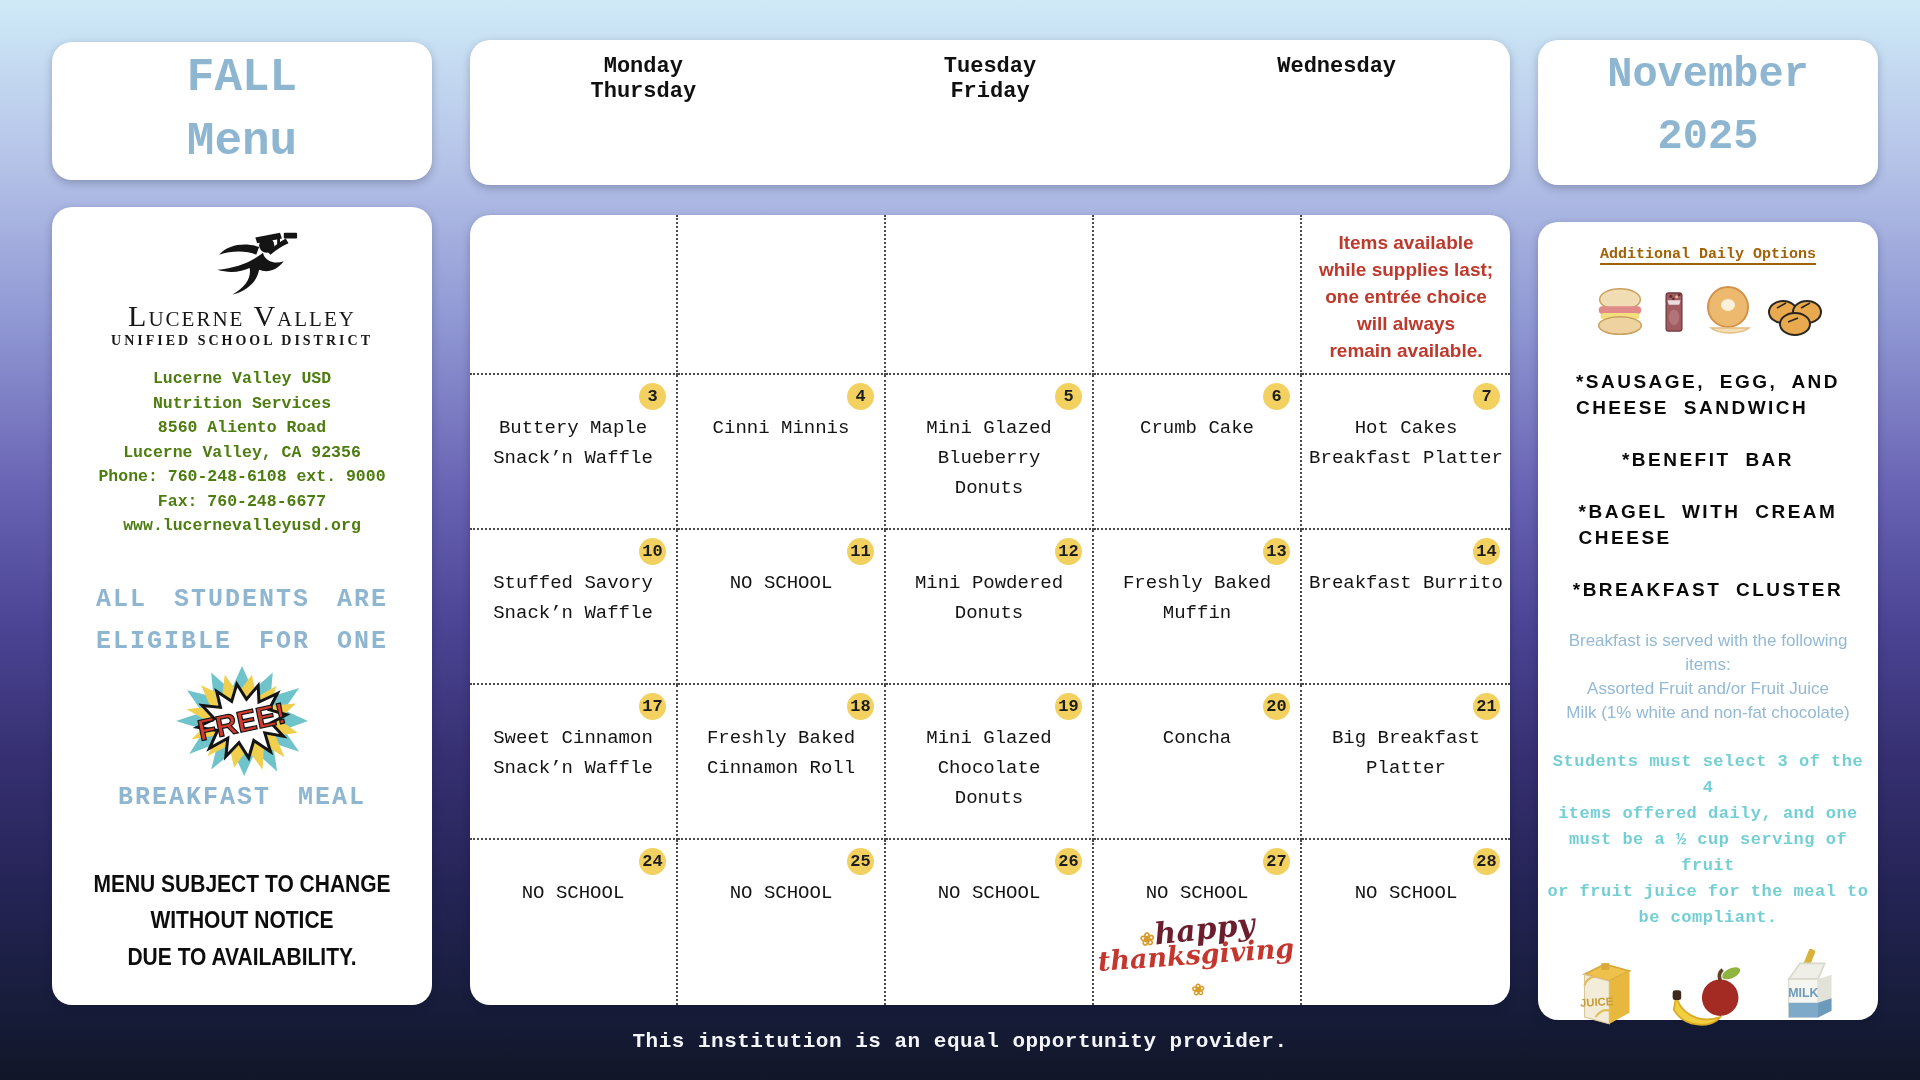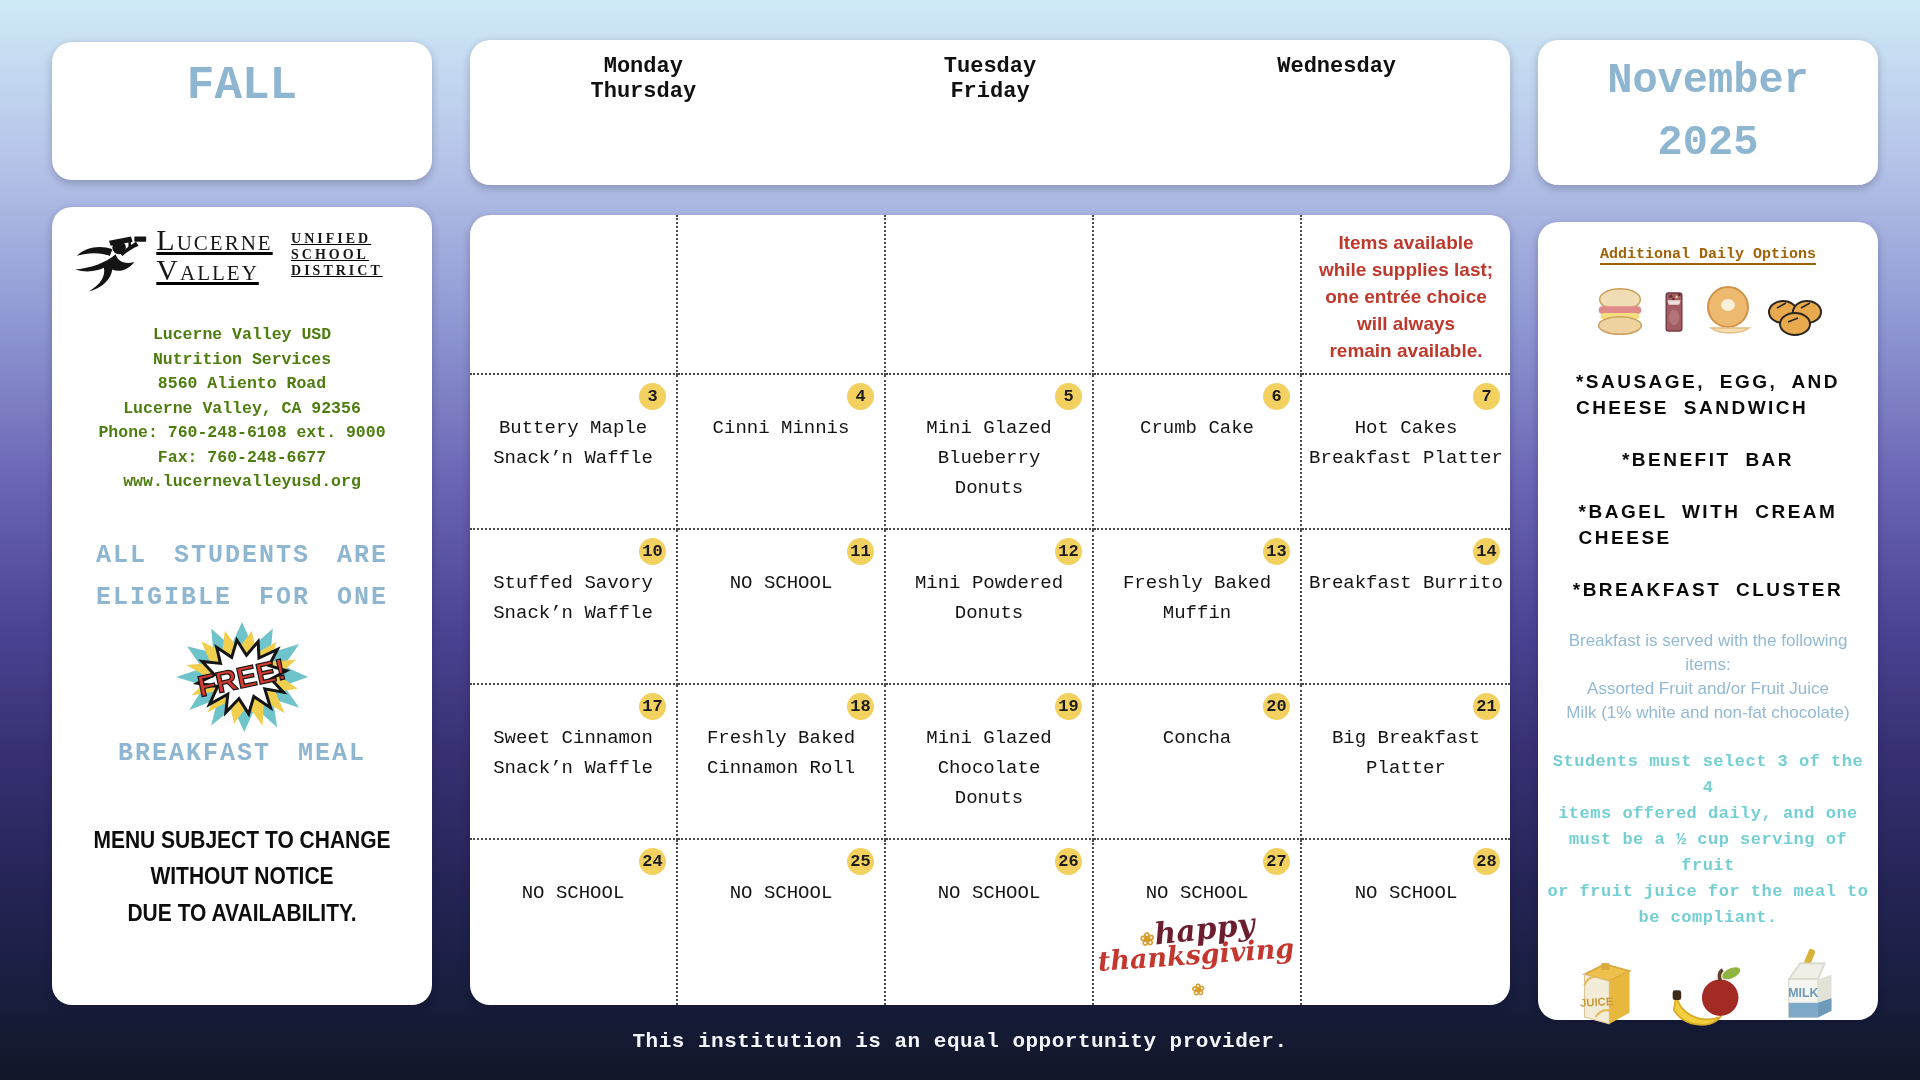--- a/index.html
+++ b/index.html
@@ -4,23 +4,23 @@
 <style>
   html,body{margin:0;padding:0;background:#111628;}
   .stage{
     position:relative;width:1920px;height:1080px;overflow:hidden;
     font-family:"Liberation Mono","DejaVu Sans Mono",monospace;
     background:linear-gradient(180deg,#cfeaf7 0%,#b5c3e8 15%,#8f97d3 30%,#6a64b4 45%,#4b4494 58%,#363072 70%,#252456 82%,#161c38 94%,#111628 100%);
   }
   .card{position:absolute;background:#ffffff;border-radius:20px;box-shadow:0 3px 8px rgba(10,15,40,.25);}
   
   .fall-card{left:52px;top:42px;width:380px;height:138px;}
-  .season-title{padding-top:12px;text-align:center;font-weight:bold;font-size:46px;line-height:64px;color:#8fb6d0;}
+  .season-title{padding-top:4px;text-align:center;font-weight:bold;font-size:46px;line-height:64px;color:#8fb6d0;}
   .info-card{left:52px;top:207px;width:380px;height:798px;display:flex;flex-direction:column;align-items:center;padding:22px 14px;box-sizing:border-box;}
-  .logo{display:flex;flex-direction:row;text-decoration:underline;}
+  .logo{display:flex;flex-direction:column;align-items:center;}
   .logo-name{font-family:"Liberation Serif","DejaVu Serif",serif;font-variant:small-caps;font-size:30px;letter-spacing:2px;color:#171717;line-height:30px;margin-top:-4px;}
   .logo-sub{font-family:"Liberation Serif","DejaVu Serif",serif;font-size:14px;font-weight:bold;letter-spacing:3px;color:#171717;margin-top:2px;}
   .address{margin-top:18px;text-align:center;font-size:16.5px;font-weight:bold;line-height:24.5px;color:#4d7c0f;}
   .elig-line{font-size:25px;font-weight:bold;color:#8fb6d0;letter-spacing:2px;word-spacing:10px;line-height:42px;text-align:center;}
   .elig-1{margin-top:40px;}
   .burst-svg{margin:2px 0 0 0;}
   .disclaimer{margin-top:54px;text-align:center;font-family:"Liberation Sans","DejaVu Sans",sans-serif;font-weight:bold;font-size:21px;line-height:31px;color:#0d0d0d;transform:scaleY(1.18);letter-spacing:0;}
   
   .title-card{left:470px;top:40px;width:1040px;height:145px;text-align:center;}
   .main-title{margin-top:12px;font-size:50px;font-weight:bold;color:#8fb6d0;letter-spacing:1px;}
@@ -34,40 +34,41 @@
   .date-badge{position:absolute;top:8px;right:10px;width:27px;height:27px;border-radius:50%;background:#f2d161;color:#1d1d1d;font-size:17px;font-weight:bold;line-height:27px;text-align:center;}
   .cal-item{font-size:19px;color:#141414;line-height:30px;white-space:pre-line;padding:0 6px;text-align:center;}
   .cal-note{font-family:"Liberation Sans","DejaVu Sans",sans-serif;font-weight:bold;font-size:19px;line-height:27px;color:#bd392c;white-space:pre-line;}
   .thx{margin-top:4px;font-family:"DejaVu Serif","Liberation Serif",serif;font-style:italic;font-weight:bold;}
   .thx-w1{display:block;font-size:30px;color:#6b1f2e;transform:rotate(-6deg);}
   .thx-w1::before{content:"\2740 ";color:#d99c2b;font-size:18px;font-style:normal;}
   .thx-w2{display:block;font-size:27px;color:#c4372f;transform:rotate(-4deg);margin-top:-8px;}
   .thx-w2::after{content:" \2740";color:#d99c2b;font-size:16px;font-style:normal;}
   
   .month-card{left:1538px;top:40px;width:340px;height:145px;}
-  .month-title{padding-top:10px;text-align:center;font-weight:bold;font-size:42px;line-height:62px;color:#8fb6d0;}
+  .month-title{padding-top:4px;text-align:center;font-weight:bold;font-size:42px;line-height:62px;color:#8fb6d0;}
   .options-card{left:1538px;top:222px;width:340px;height:798px;display:flex;flex-direction:column;align-items:center;padding:24px 8px;box-sizing:border-box;}
   .opt-title{font-size:15px;font-weight:bold;color:#a16207;text-decoration:underline;text-underline-offset:5px;text-decoration-thickness:2px;}
   .opt-icons{margin-top:18px;display:flex;align-items:center;gap:2px;}
   .opt-item{font-family:"Liberation Sans","DejaVu Sans",sans-serif;font-weight:bold;font-size:19px;letter-spacing:2.5px;word-spacing:7px;line-height:26px;color:#0a0a0a;white-space:pre-line;margin-top:26px;}
   .opt-item:nth-of-type(1){margin-top:20px;}
   .served{margin-top:26px;text-align:center;font-family:"Liberation Sans","DejaVu Sans",sans-serif;font-size:17px;line-height:24px;color:#93b9d4;}
   .compliance{margin-top:24px;text-align:center;font-size:17px;font-weight:bold;letter-spacing:.5px;line-height:26px;color:#74cfd4;white-space:pre-line;}
   .fruit-icons{margin-top:16px;display:flex;align-items:flex-end;gap:26px;}
   
   .footer{position:absolute;left:0;top:1030px;width:100%;text-align:center;font-size:21px;font-weight:bold;color:#f3f5fa;letter-spacing:.5px;}
 </style>
 </head>
 <body>
 
 <div class="stage">
 
   <section class="card fall-card">
     <div class="season-title">
       <div>FALL</div>
+      <div>Menu</div>
     </div>
   </section>
 
   <section class="card info-card">
     <div class="logo">
       <svg width="200" height="76" viewBox="0 0 140 80">
         <g fill="#141414">
           <circle cx="96" cy="17" r="8"></circle>
           <polygon points="84,9 110,4 112,10 86,15"></polygon>
           <rect x="107" y="6" width="3" height="11"></rect>

